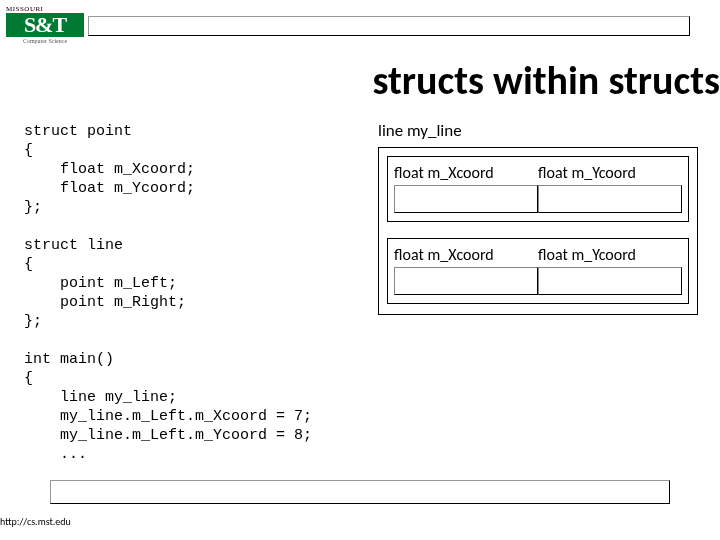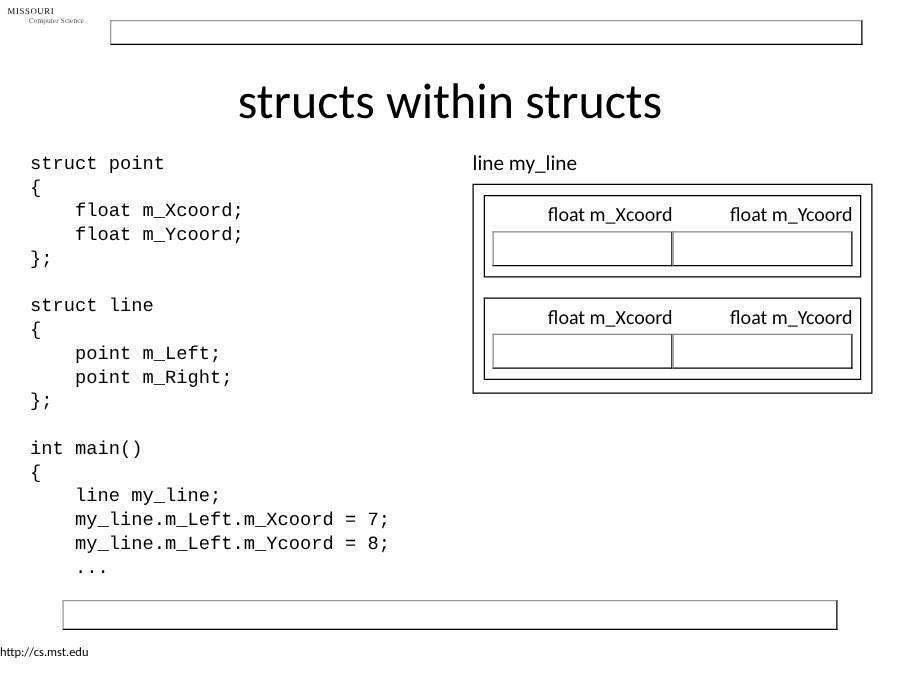--- a/index.html
+++ b/index.html
@@ -62,23 +62,23 @@
     border: 1px solid #000;
     border-top-color: #999;
     border-left-color: #999;
     background: #fff;
   }
   .title {
     position: absolute;
     top: 56px;
     left: 0;
     right: 0;
-    text-align: center;
+    text-align: right;
     font-size: 40px;
-    font-weight: 400;
+    font-weight: 700;
     color: #000;
     font-family: Calibri, Arial, sans-serif;
   }
   .code {
     position: absolute;
     left: 24px;
     top: 122px;
     font-family: "Courier New", monospace;
     font-size: 15px;
     line-height: 19px;
@@ -105,21 +105,20 @@
   .point-box {
     border: 1px solid #000;
     background: #fff;
     margin-top: 6px;
     padding: 2px 6px 8px 6px;
   }
   .field-row {
     display: flex;
     gap: 0;
     margin-top: 4px;
-    text-align: right;
   }
   .field-col {
     flex: 1;
   }
   .field-label {
     font-family: Calibri, Arial, sans-serif;
     font-size: 16px;
     color: #000;
     margin-bottom: 3px;
     white-space: nowrap;
@@ -159,20 +158,21 @@
     color: #000;
     font-family: Calibri, Arial, sans-serif;
   }
 </style>
 </head>
 <body>
 
 <div class="header-area">
   <div class="logo">
     <div class="logo-top">MISSOURI</div>
+    <div class="logo-st">S&amp;T</div>
     <div class="logo-sub">Computer Science</div>
   </div>
   <div class="top-bevel"></div>
 </div>
 
 <div class="title">structs within structs</div>
 
 <div class="code">struct point
 {
     float m_Xcoord;

